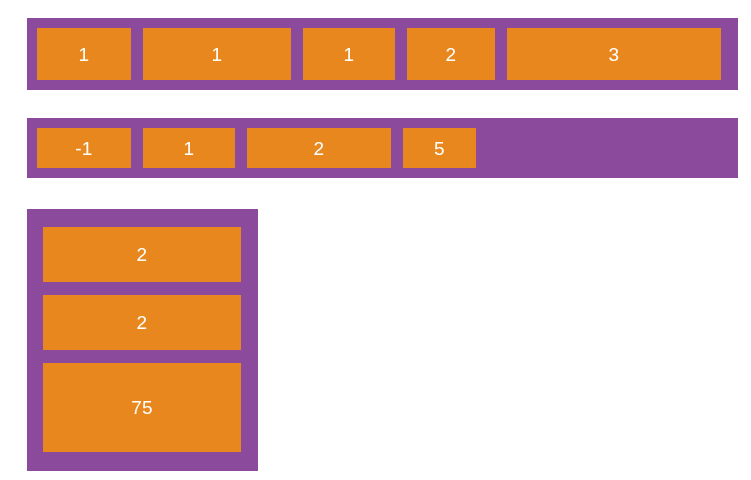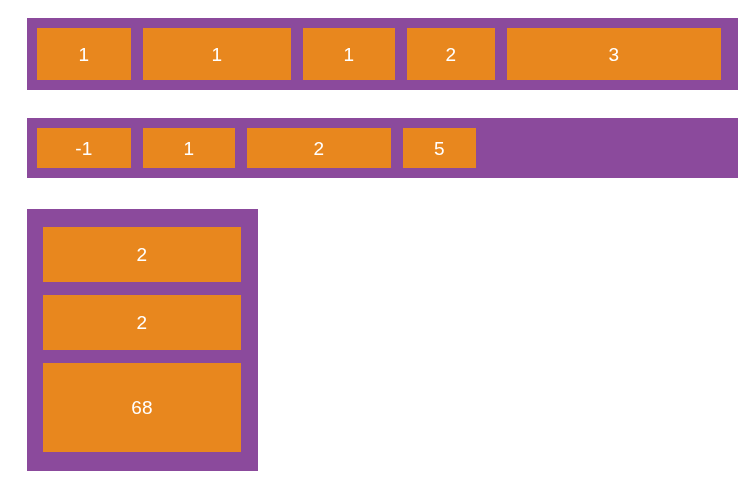--- a/index.html
+++ b/index.html
@@ -153,17 +153,17 @@
   </div>
 
   <div class="group column" id="group-3">
     <div class="cell h-55">
       <span>2</span>
     </div>
     <div class="cell h-55">
       <span>2</span>
     </div>
     <div class="cell h-89">
-      <span>68</span>
+      <span>75</span>
     </div>
   </div>
 
 </div>
 
 </body></html>

